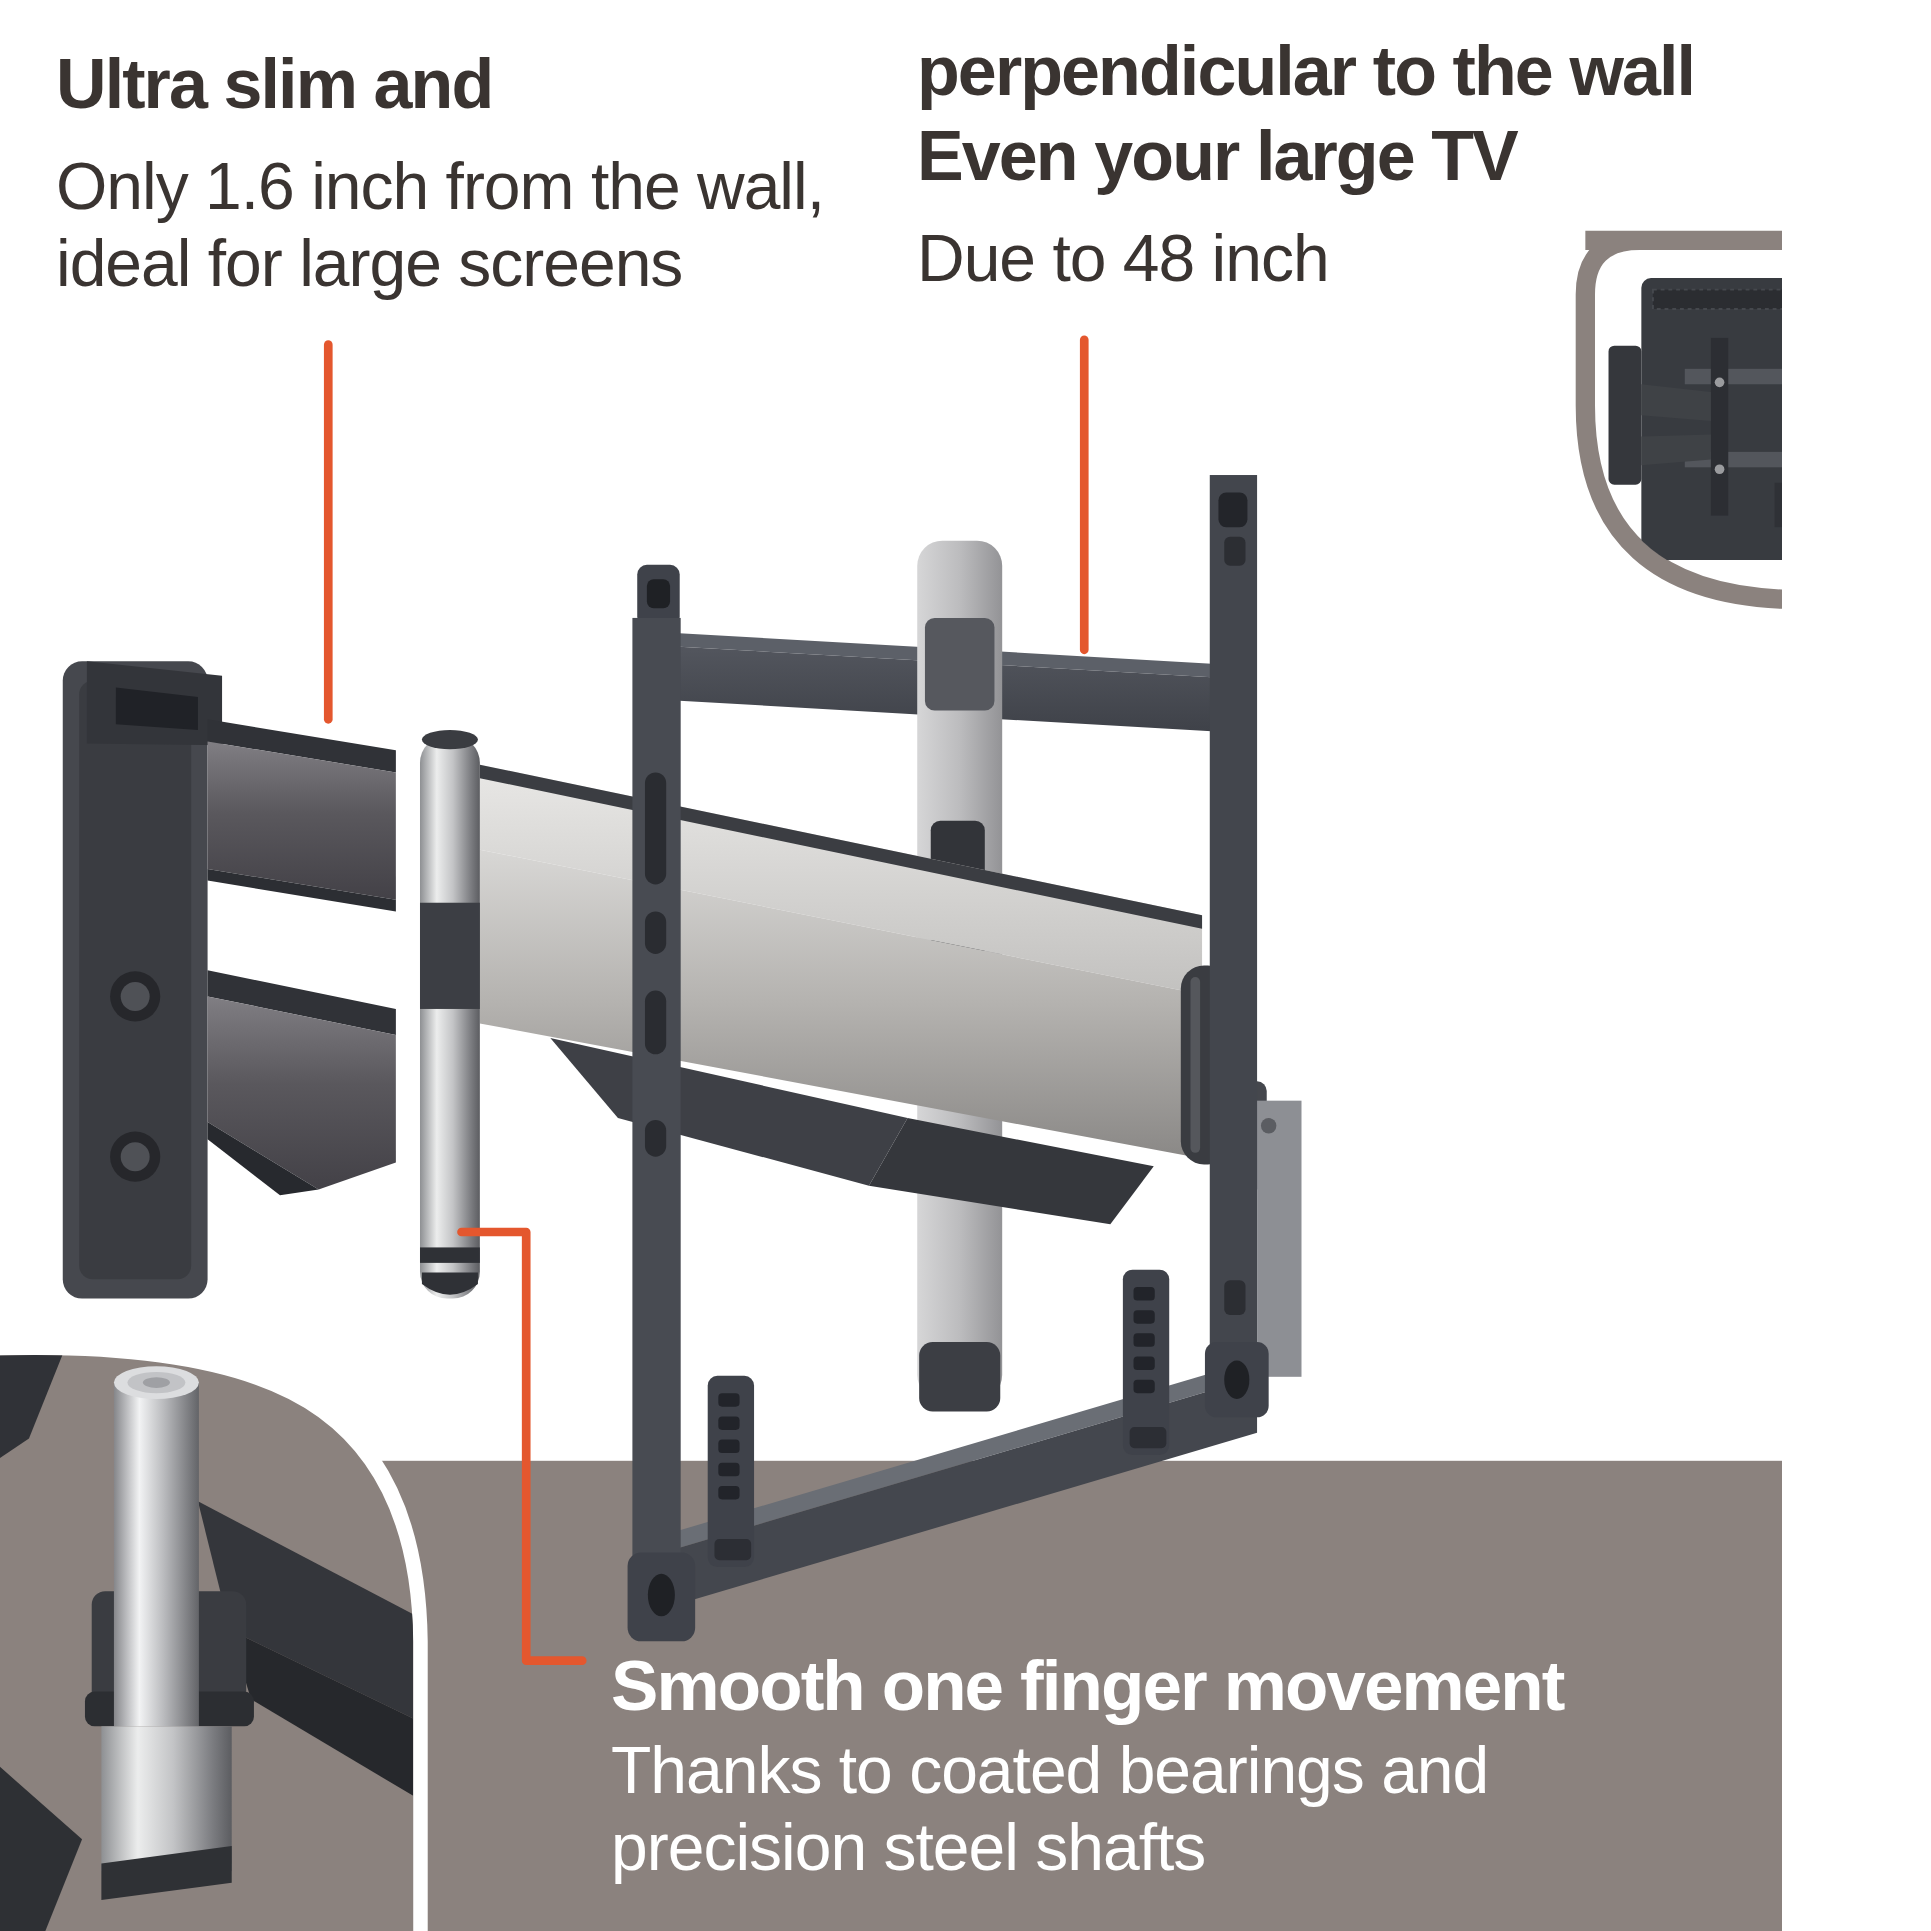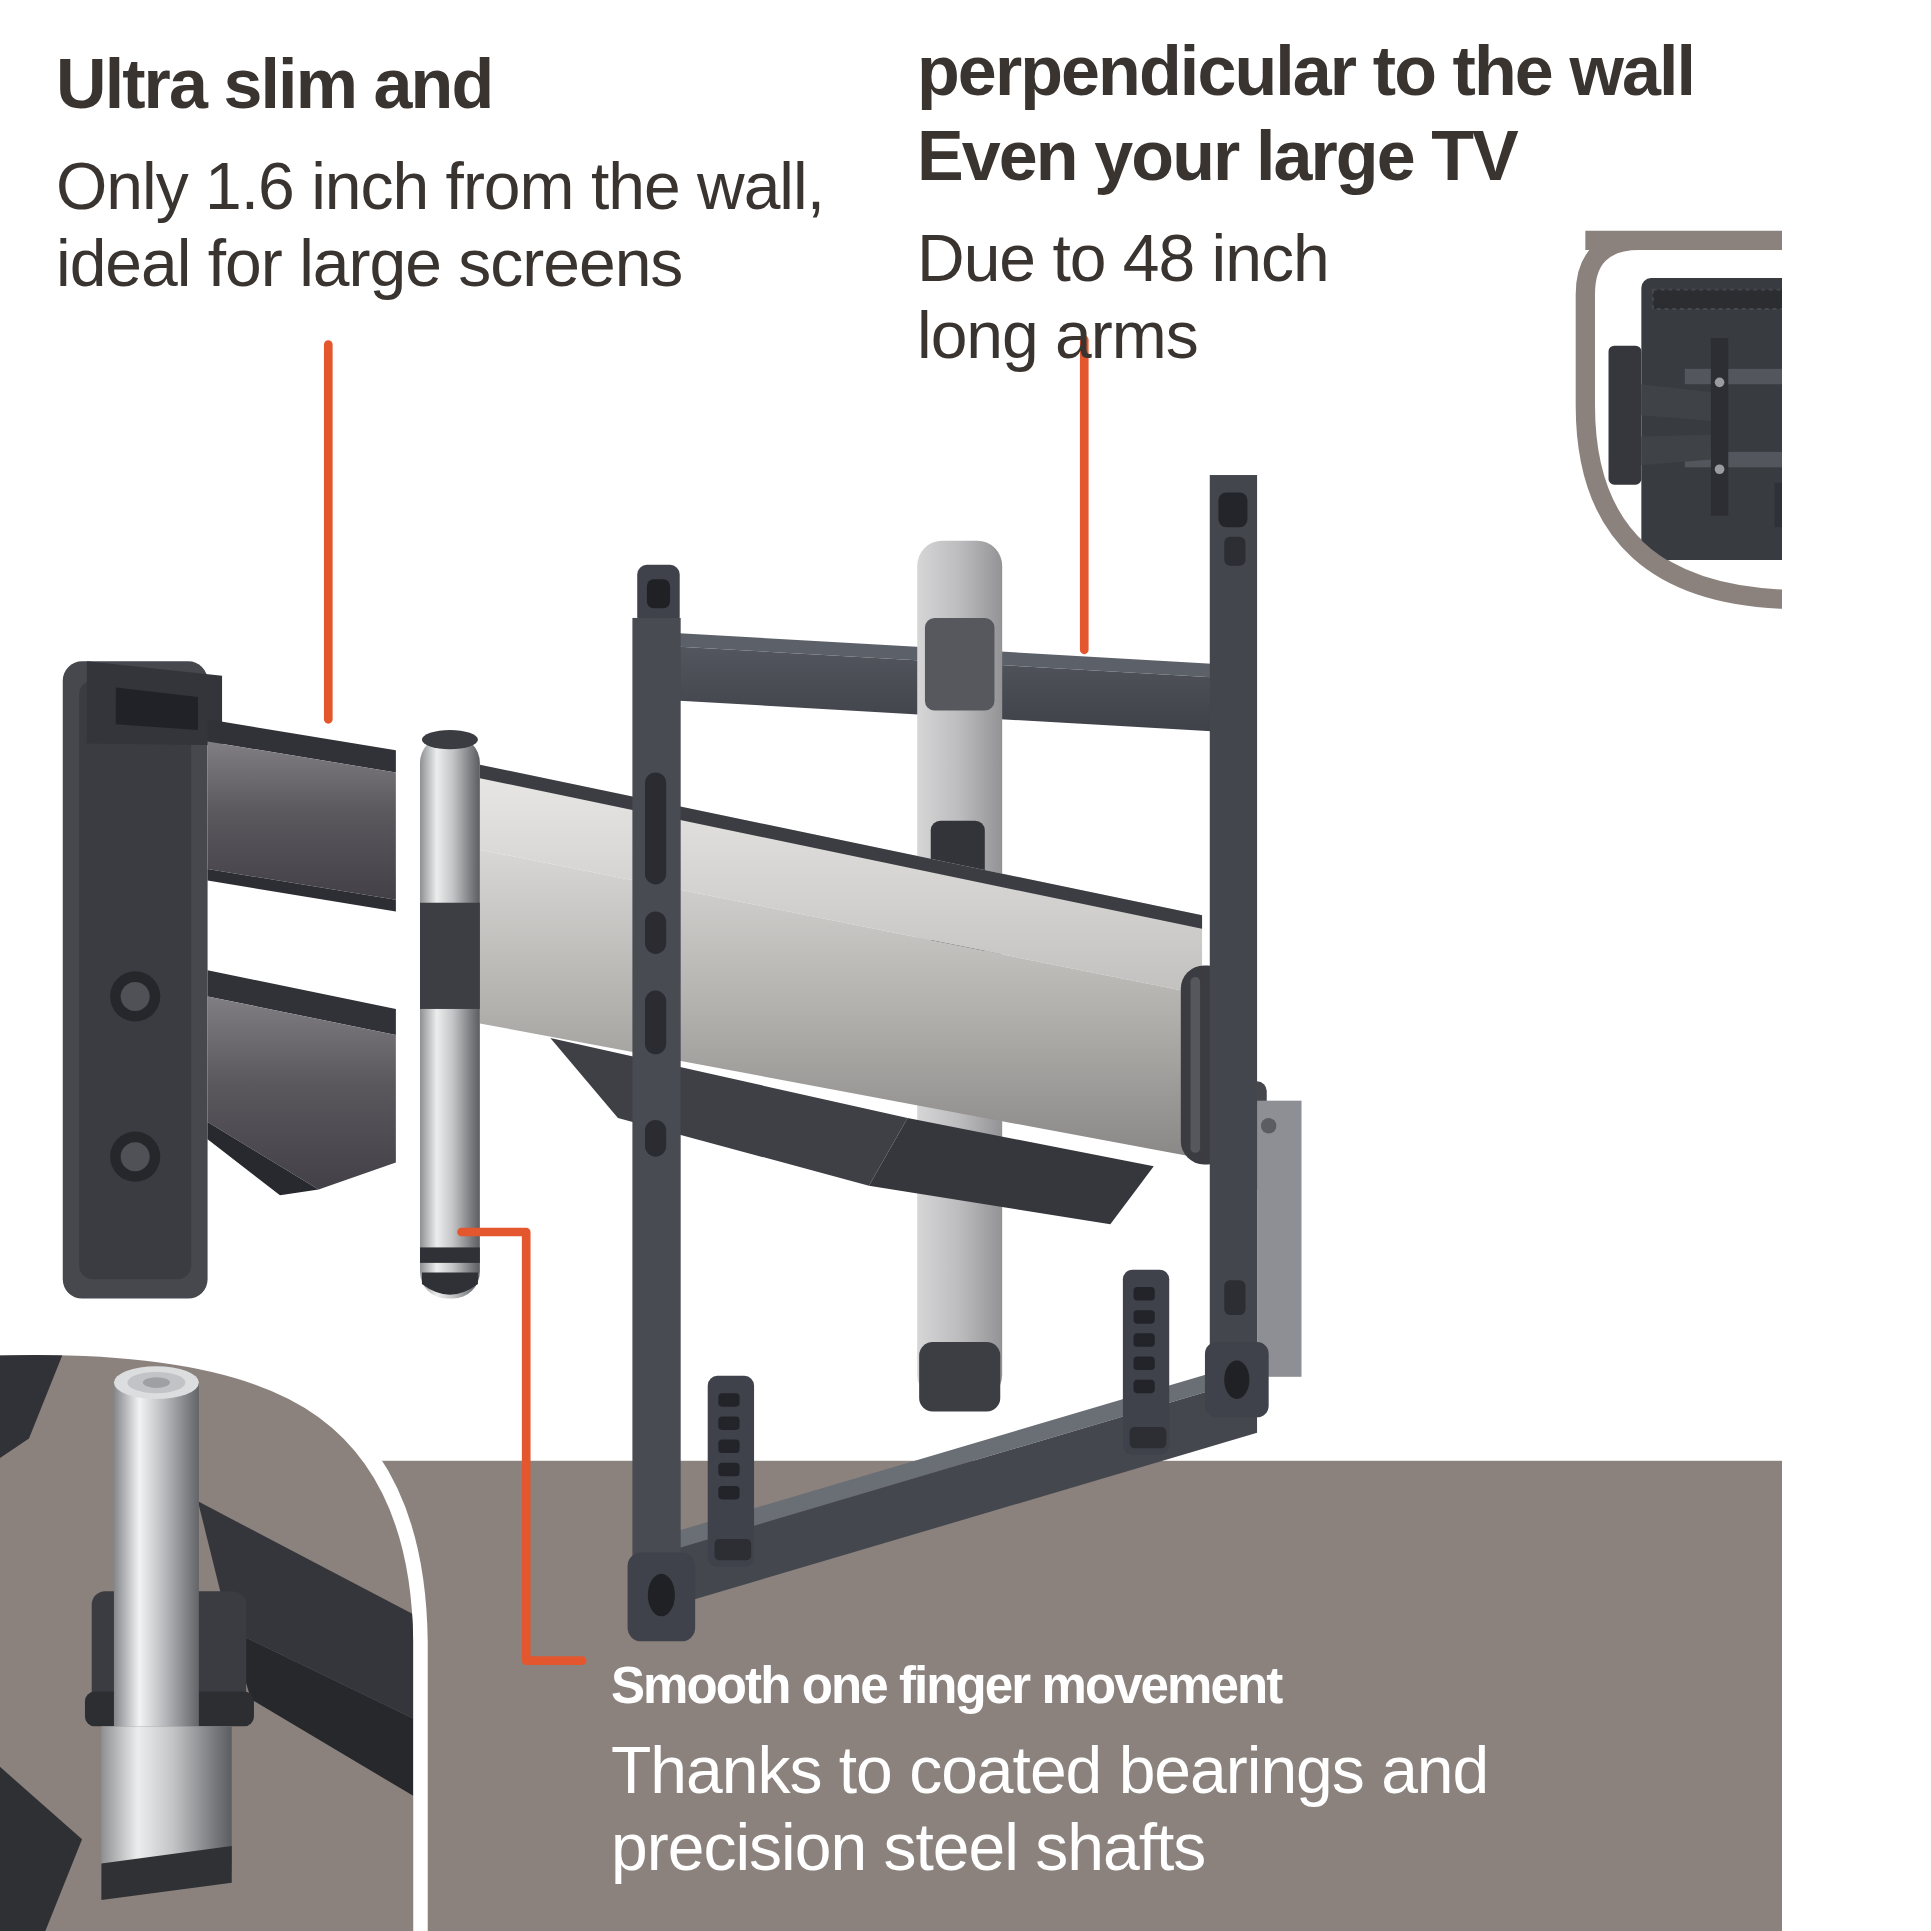--- a/index.html
+++ b/index.html
@@ -8,21 +8,21 @@
     background:#ffffff;font-family:"Liberation Sans",sans-serif;
   }
   #scene{position:absolute;left:0;top:0;}
   .callout{position:absolute;color:#3a3431;}
   .callout .hline{font-weight:bold;font-size:70px;line-height:85px;letter-spacing:-1.9px;white-space:nowrap;}
   .callout .bline{font-weight:400;font-size:66px;line-height:77px;letter-spacing:-1px;white-space:nowrap;}
   #callout-top-left{left:56px;top:42px;}
   #callout-top-right{left:917px;top:29px;}
   #callout-top-left .body,#callout-top-right .body{margin-top:21px;}
   #callout-bottom{left:611px;top:1641px;color:#ffffff;}
-  #callout-bottom .hline{font-size:51px;line-height:89px;}
+  #callout-bottom .hline{font-size:71px;line-height:89px;}
   #callout-bottom .body{margin-top:2px;}
 </style>
 </head>
 <body>
 
 <div id="canvas">
 
   <svg id="scene" width="1931" height="1931" viewBox="0 0 2000 2000">
     <defs>
       <linearGradient id="gChromeH" x1="0" y1="0" x2="1" y2="0">
@@ -229,21 +229,20 @@
       <div class="bline">Only 1.6 inch from the wall,</div>
       <div class="bline">ideal for large screens</div>
     </div>
   </div>
 
   <div class="callout" id="callout-top-right">
     <div class="hline">perpendicular to the wall</div>
     <div class="hline">Even your large TV</div>
     <div class="body">
       <div class="bline">Due to 48 inch</div>
-      <div class="bline">long arms</div>
     </div>
   </div>
 
   <div class="callout" id="callout-bottom">
     <div class="hline">Smooth one finger movement</div>
     <div class="body">
       <div class="bline">Thanks to coated bearings and</div>
       <div class="bline">precision steel shafts</div>
     </div>
   </div>

